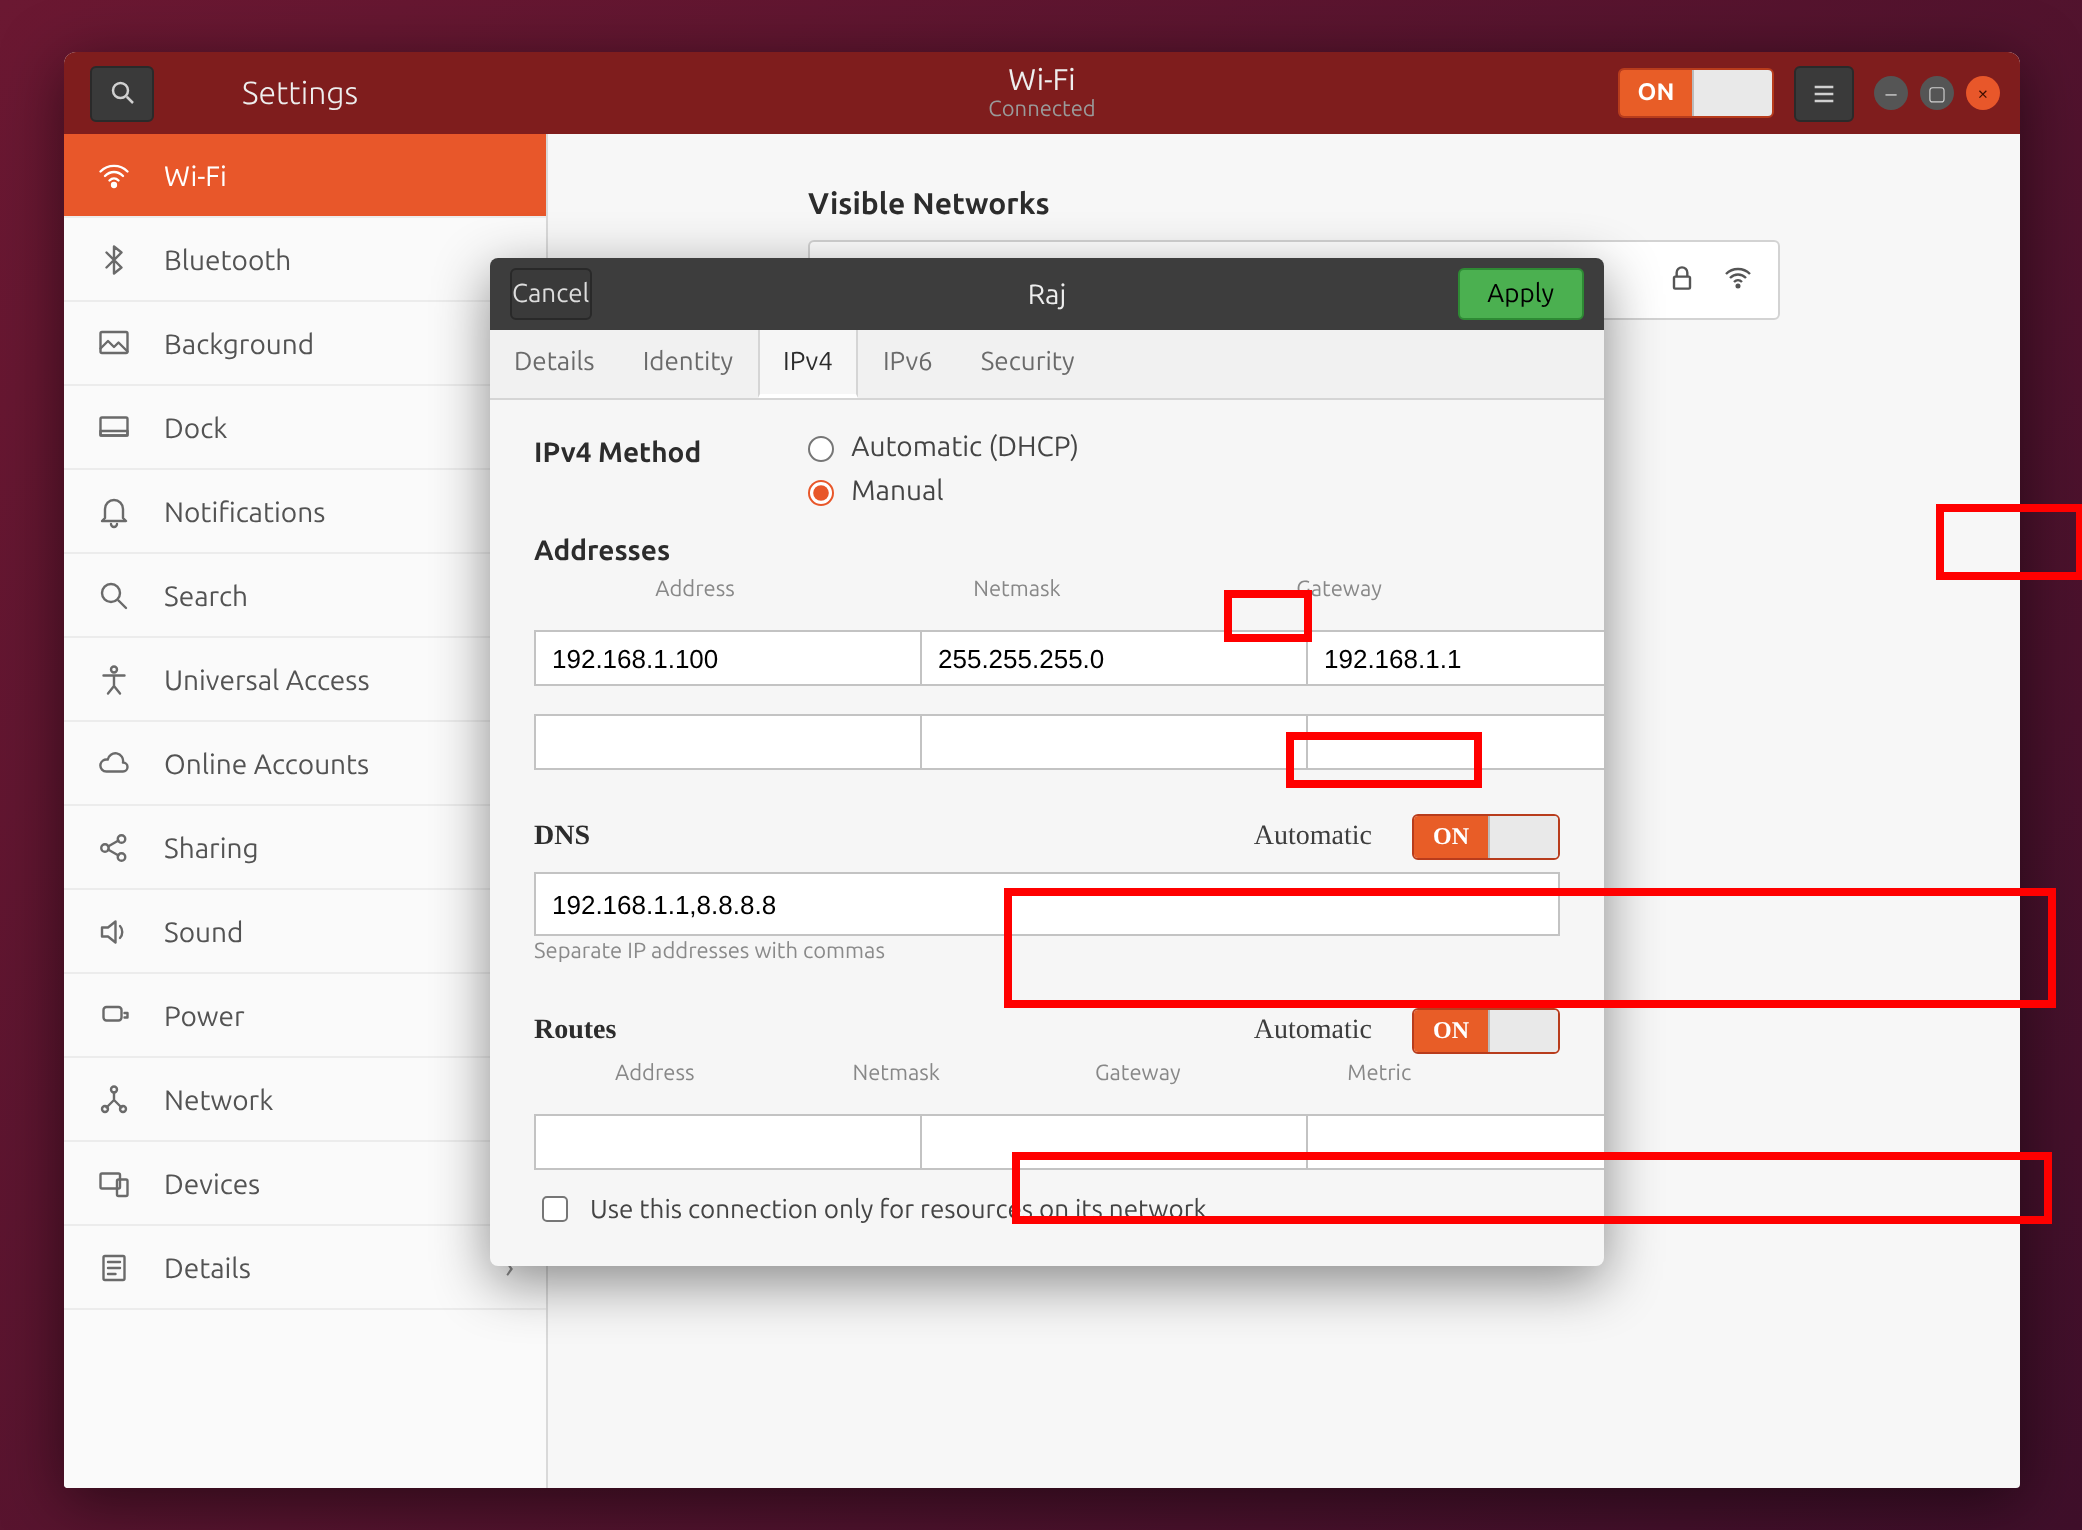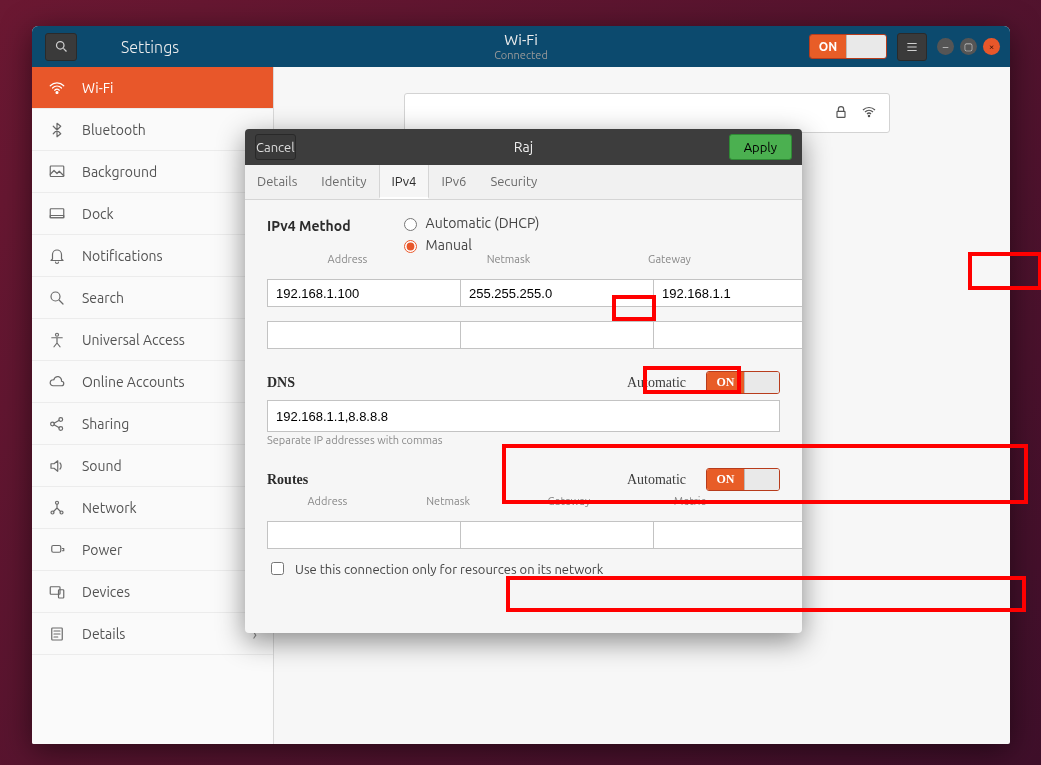--- a/index.html
+++ b/index.html
@@ -20,21 +20,21 @@
     left:32px; top:26px;
     width:978px; height:718px;
     background:#f7f7f7;
     border-radius:6px 6px 2px 2px;
     box-shadow:0 6px 30px rgba(0,0,0,.5);
     overflow:hidden;
   }
 
   .titlebar {
     height:41px;
-    background:#0c4a6e;
+    background:#7f1d1d;
     display:flex;
     align-items:center;
     color:#e5e5e5;
     position:relative;
   }
   .tb-search {
     width:32px;height:28px;border:1px solid #2a2a2a;border-radius:3px;
     margin-left:13px;display:flex;align-items:center;justify-content:center;
     background:#3a3a3a; color:#d0d0d0;
   }
@@ -303,60 +303,61 @@
             <svg viewBox="0 0 24 24">
               <path d="M4 9v6h4l5 4V5L8 9z"></path>
               <path d="M16 8c2 2 2 6 0 8"></path>
             </svg>
           </span>
           <span>Sound</span>
         </div>
         <div class="side-item">
           <span class="icon">
             <svg viewBox="0 0 24 24">
+              <path d="M7 15a2 2 0 0 1-2-2V8a2 2 0 0 1 2-2h8a2 2 0 0 1 2 2v5a2 2 0 0 1-2 2z"></path>
+              <path d="M19 10h2v3h-2"></path>
+            </svg>
+          </span>
+          <span>Power</span>
+        </div>
+        <div class="side-item">
+          <span class="icon">
+            <svg viewBox="0 0 24 24">
               <circle cx="12" cy="5" r="2"></circle>
               <circle cx="6" cy="18" r="2"></circle>
               <circle cx="18" cy="18" r="2"></circle>
               <path d="M12 7v5m0 0-5 5m5-5 5 5"></path>
             </svg>
           </span>
           <span>Network</span>
         </div>
         <div class="side-item">
           <span class="icon">
             <svg viewBox="0 0 24 24">
-              <path d="M7 15a2 2 0 0 1-2-2V8a2 2 0 0 1 2-2h8a2 2 0 0 1 2 2v5a2 2 0 0 1-2 2z"></path>
-              <path d="M19 10h2v3h-2"></path>
-            </svg>
-          </span>
-          <span>Power</span>
-        </div>
-        <div class="side-item">
-          <span class="icon">
-            <svg viewBox="0 0 24 24">
               <rect x="3" y="5" width="13" height="10" rx="1"></rect>
               <rect x="14" y="9" width="7" height="11" rx="1"></rect>
             </svg>
           </span>
           <span>Devices</span>
           <span class="chev">›</span>
         </div>
         <div class="side-item">
           <span class="icon">
             <svg viewBox="0 0 24 24">
               <rect x="5" y="4" width="14" height="16" rx="1"></rect>
               <path d="M8 8h8M8 12h8M8 16h5"></path>
             </svg>
           </span>
           <span>Details</span>
           <span class="chev">›</span>
         </div>
       </div>
 
     <div class="content">
+      <div class="section-h">Visible Networks</div>
       <div class="net-row">
         <span> </span>
         <div class="flex-spacer"></div>
         <span class="locked">
           <svg viewBox="0 0 24 24">
               <rect x="6" y="11" width="12" height="9" rx="1"></rect>
               <path d="M8 11V8a4 4 0 0 1 8 0v3"></path>
             </svg>
         </span>
         <span class="wifi-icon">
@@ -397,20 +398,21 @@
             <input type="radio" name="m" style=""> 
             <span>Automatic (DHCP)</span>
           </label>
         <label>
             <input type="radio" name="m" checked="" style=""> 
             <span>Manual</span>
           </label>
       </div>
     </div>
 
+    <div class="row-label" style="margin-top:14px">Addresses</div>
     <div class="small-headings">
       <div class="c" style="flex:1">Address</div>
       <div class="c" style="flex:1">Netmask</div>
       <div class="c" style="flex:1">Gateway</div>
       <div style="width:30px"></div>
     </div>
     <div id="addr-rows">
         <div class="addr-line">
           <input value="192.168.1.100" style="">
           <input value="255.255.255.0" style="">

